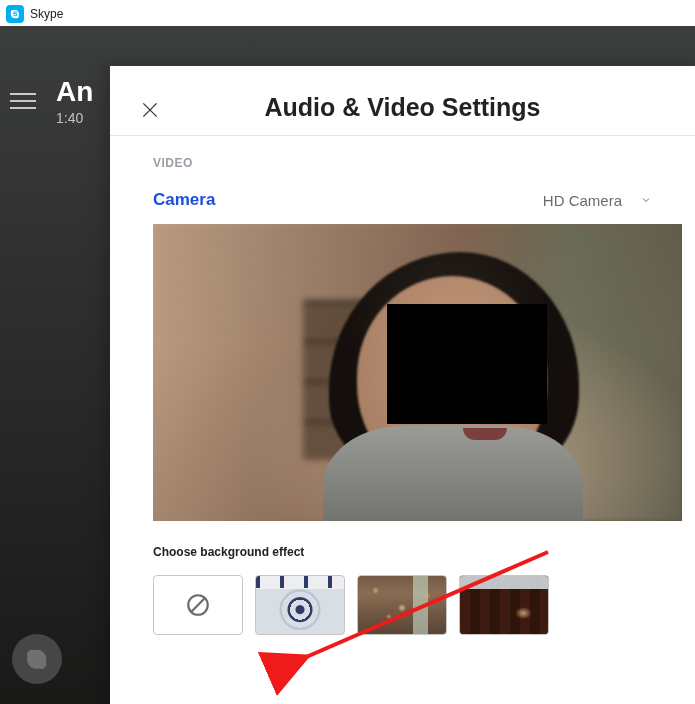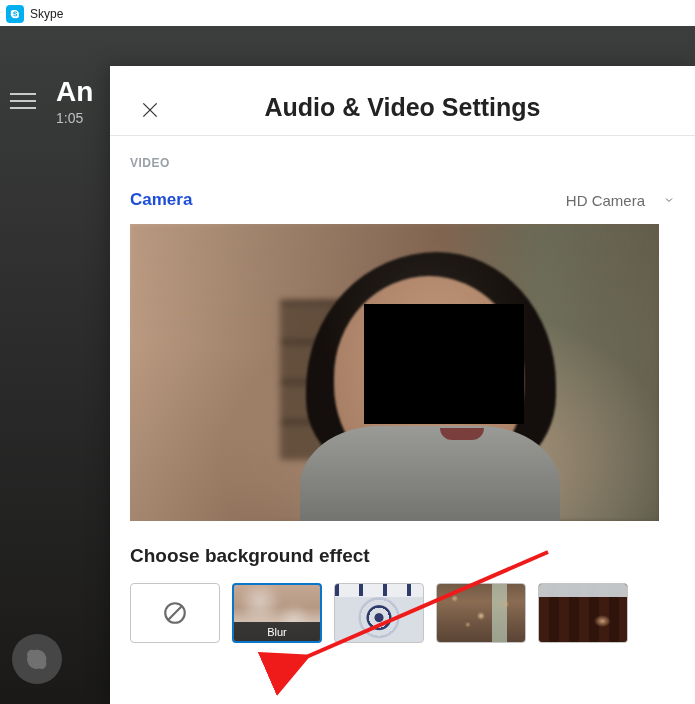--- a/index.html
+++ b/index.html
@@ -15,39 +15,39 @@
 .app-title-col{display:flex;flex-direction:column}
 .app-name{font-size:28px;font-weight:700;color:#fff}
 .app-time{font-size:14px;color:#c0c0c0;margin-top:2px}
 .skype-badge{position:absolute;bottom:20px;left:12px;width:50px;height:50px;border-radius:50%;background:#464646;display:flex;align-items:center;justify-content:center}
 .skype-badge svg{width:28px;height:28px;opacity:.5}
 .settings-panel{position:absolute;top:66px;left:110px;width:585px;height:638px;background:#fff;box-shadow:-4px 0 18px rgba(0,0,0,.25)}
 .panel-header{height:70px;display:flex;align-items:flex-end;padding:13px 28px;border-bottom:1px solid #e5e5e5}
 .close-btn{width:24px;height:24px;display:flex;align-items:center;justify-content:center;cursor:pointer}
 .close-btn svg{width:20px;height:20px;stroke:#333;stroke-width:1.5}
 .panel-title{flex:1;text-align:center;font-size:25px;font-weight:700;color:#222;padding-right:24px}
-.panel-body{padding:20px 20px 0}
+.panel-body{padding:20px 43px 0}
 .section-label{font-size:12px;font-weight:700;letter-spacing:.5px;color:#9aa0a6;margin-bottom:20px}
 .camera-row{display:flex;align-items:center;justify-content:space-between;margin-bottom:14px}
 .camera-label{font-size:17px;font-weight:700;color:#1d4ed8}
 .camera-select{font-size:15px;color:#6b6b6b;display:flex;align-items:center;gap:18px;cursor:pointer}
 .camera-select svg{width:12px;height:12px;stroke:#6b6b6b;stroke-width:2}
 .preview{width:529px;height:297px;position:relative;overflow:hidden;background:linear-gradient(120deg,#c9a78c 0,#a88a72 22%,#8b6d58 45%,#7c6650 58%,#6a5845 75%,#5b4f41 100%)}
 .preview::before{content:"";position:absolute;inset:0;background:
  radial-gradient(380px 260px at 60% 80%,rgba(192,160,135,.95),transparent 60%),
  linear-gradient(180deg,rgba(0,0,0,.08),transparent 40%),
  linear-gradient(90deg,transparent 60%,rgba(108,126,104,.55) 78%,rgba(108,126,104,.35) 100%);
  filter:blur(2px)}
 .shelf{position:absolute;top:76px;left:150px;width:220px;height:160px;background:repeating-linear-gradient(180deg,rgba(58,44,33,.9) 0 4px,rgba(78,60,45,.7) 4px 40px);filter:blur(3px);border-radius:2px}
 .skin{position:absolute;top:52px;left:204px;width:190px;height:210px;border-radius:50%/48%;background:radial-gradient(120px 150px at 55% 40%,#c59a7c,#a57d63);filter:blur(1px)}
 .hair{position:absolute;top:28px;left:176px;width:250px;height:240px;border-radius:55% 50% 48% 52%/60% 58% 42% 40%;background:radial-gradient(150px 170px at 48% 30%,#2b241f,#140f0c 70%);filter:blur(1.2px)}
 .shirt{position:absolute;bottom:-10px;left:170px;width:260px;height:105px;background:linear-gradient(180deg,#9a9b96,#6f706c);border-radius:80px 80px 0 0/60px 60px 0 0}
 .redact{position:absolute;top:80px;left:234px;width:160px;height:120px;background:#000}
 .mouth{position:absolute;top:204px;left:310px;width:44px;height:12px;border-radius:0 0 18px 18px;background:#7a3f3c;filter:blur(.5px)}
-.effect-label{font-size:19px;font-weight:700;color:#222;margin:24px 0 16px}
+.effect-label{font-size:12px;font-weight:700;color:#222;margin:24px 0 16px}
 .effects{display:flex;gap:12px}
 .effect{width:90px;height:60px;border:1px solid #c5c5c5;border-radius:4px;position:relative;cursor:pointer;overflow:hidden}
 .effect.none{display:flex;align-items:center;justify-content:center;background:#fff}
 .effect.none svg{width:26px;height:26px;stroke:#6b6b6b;stroke-width:2}
 .effect.selected{border:2px solid #0078d4}
 .effect.blur{background:linear-gradient(180deg,#c7a691 0,#b89880 40%,#d4beac 65%,#9c8572 100%);filter:saturate(.9)}
 .effect.blur::before{content:"";position:absolute;inset:0;background:radial-gradient(40px 40px at 30% 30%,rgba(255,255,255,.5),transparent 55%),radial-gradient(30px 30px at 70% 60%,rgba(255,255,255,.35),transparent 55%);filter:blur(3px)}
 .effect .tag{position:absolute;bottom:0;left:0;right:0;height:19px;background:rgba(40,40,40,.9);color:#fff;font-size:11px;display:flex;align-items:center;justify-content:center}
 .effect.bg3{background:
  linear-gradient(180deg,#eceef1 0 22%,#d9dde4 22% 100%);
@@ -89,21 +89,21 @@
 
 <div class="app-bg">
   <div class="app-header">
     <div class="hamburger">
         <span></span>
         <span></span>
         <span></span>
       </div>
     <div class="app-title-col">
       <div class="app-name">An</div>
-      <div class="app-time">1:05</div>
+      <div class="app-time">1:40</div>
     </div>
   </div>
   <div class="skype-badge">
     <svg viewBox="0 0 24 24">
         <path fill="#9a9a9a" d="M12 4c4.4 0 8 3.6 8 8 0 .8-.1 1.6-.4 2.3.3.6.4 1.2.4 1.9 0 2.4-2 4.3-4.3 4.3-.7 0-1.3-.2-1.9-.4-.7.2-1.5.4-2.3.4-4.4 0-8-3.6-8-8 0-.8.1-1.6.4-2.3-.3-.6-.4-1.2-.4-1.9C3.5 5.9 5.4 4 7.8 4c.7 0 1.3.2 1.9.4C10.4 4.1 11.2 4 12 4z"></path>
       </svg>
   </div>
 </div>
 
 <div class="settings-panel">
@@ -136,23 +136,20 @@
       <div class="redact"></div>
     </div>
     <div class="effect-label">Choose background effect</div>
     <div class="effects">
       <div class="effect none">
         <svg viewBox="0 0 24 24">
             <circle cx="12" cy="12" r="9" fill="none"></circle>
             <line x1="5.6" y1="18.4" x2="18.4" y2="5.6"></line>
           </svg>
       </div>
-      <div class="effect blur selected">
-        <div class="tag">Blur</div>
-      </div>
       <div class="effect bg3"></div>
       <div class="effect bg4"></div>
       <div class="effect bg5"></div>
     </div>
   </div>
 </div>
 
 <div class="arrow" style="left:278px;top:540px">
   <svg width="290" height="150">
     <defs>

